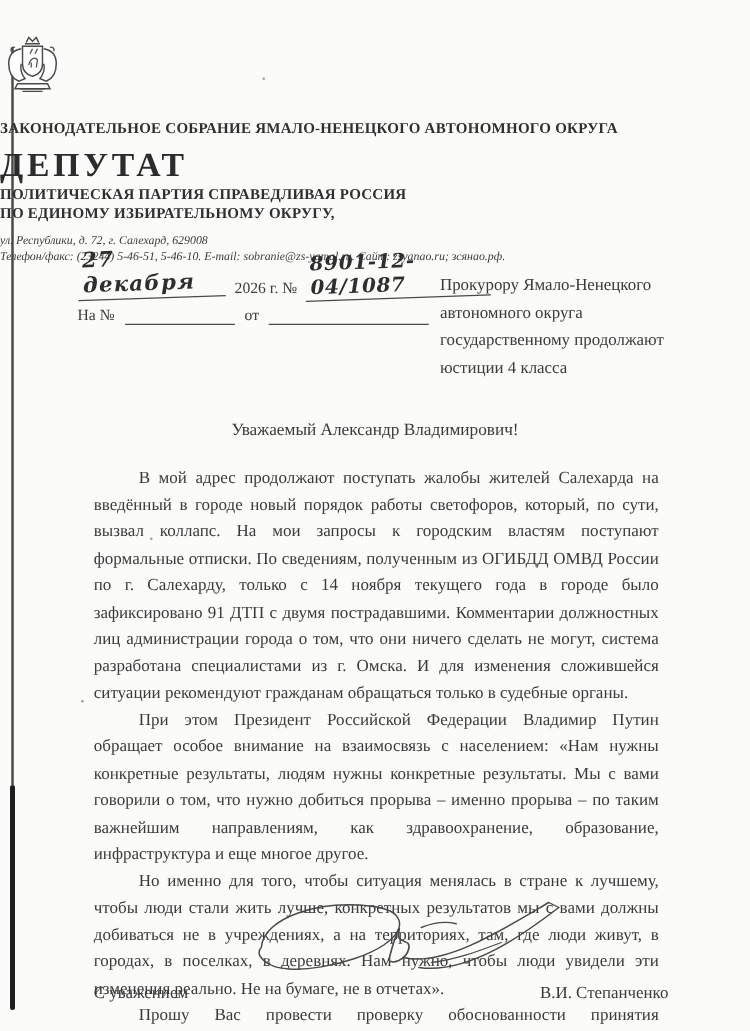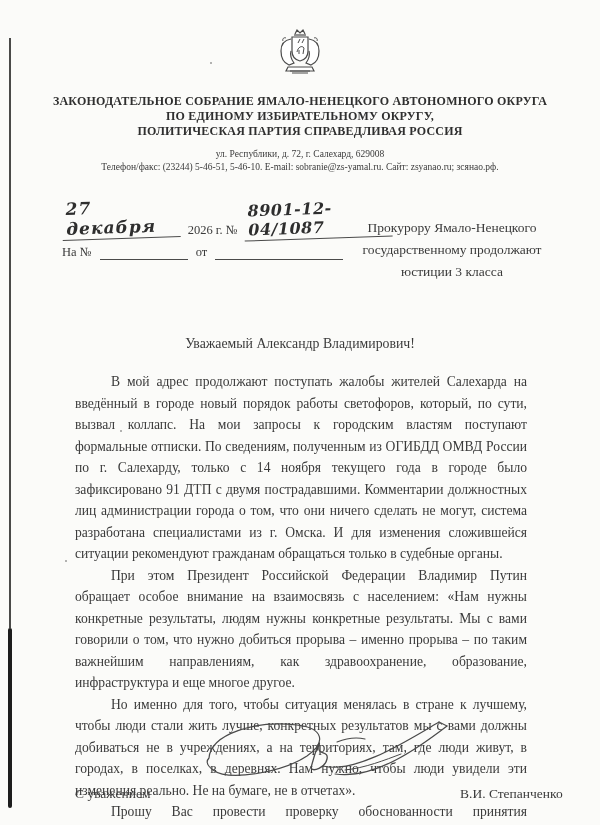--- a/index.html
+++ b/index.html
@@ -9,37 +9,37 @@
     margin:0 auto;
     background:#fbfbf9;
     font-family:"Liberation Serif","DejaVu Serif",serif;
     color:#3c3c3c;
     overflow:hidden;
   }
   
   .scan-line-top { position:absolute; left:9px; top:38px; width:2px; height:590px; background:#2a2a2a; opacity:.85; }
   .scan-line-bottom { position:absolute; left:8px; top:628px; width:4px; height:180px; background:#1d1d1d; border-radius:2px; }
 
-  .header { position:absolute; top:26px; left:0; right:0; text-align:center; }
+  .header { position:absolute; top:26px; left:0; right:0; }
   .emblem { display:inline-block; }
   .org-name {
     margin-top:6px;
     font-weight:bold; font-size:12px; letter-spacing:.2px;
     color:#2f2f2f; white-space:nowrap;
   }
   .doc-title {
     margin-top:7px;
     font-weight:bold; font-size:27px; letter-spacing:3px;
     color:#2c2c2c;
   }
   .subtitle {
     font-weight:bold; font-size:12px; letter-spacing:.2px;
     color:#2f2f2f; line-height:15px;
   }
-  .addr-block { margin-top:9px; font-size:9.5px; line-height:12.5px; color:#3a3a3a; }
+  .addr-block { margin-top:9px; font-size:9.5px; line-height:12.5px; color:#3a3a3a;font-style:italic; }
 
   .ref-block { position:absolute; top:197px; left:62px; width:330px; font-size:12.5px; color:#3a3a3a; }
   .ref-row1 { display:flex; align-items:flex-end; }
   .hand {
     font-family:"DejaVu Serif","Liberation Serif",serif;
     font-style:italic; font-weight:bold;
     color:#2e2e2e;
     transform:rotate(-2deg);
   }
   .hand-date {
@@ -51,30 +51,30 @@
   .hand-number {
     font-size:16px; letter-spacing:.5px;
     border-bottom:1px solid #4a4a4a;
     padding:0 6px 1px 4px;
   }
   .ref-row2 { margin-top:6px; display:flex; align-items:flex-end; }
   .blank { display:inline-block; border-bottom:1px solid #4a4a4a; height:13px; }
   .blank-no { width:88px; margin:0 8px; }
   .blank-from { width:128px; margin-left:8px; }
 
-  .recipient { position:absolute; top:217px; left:352px; width:200px; font-size:13.5px; line-height:22px; color:#3a3a3a;text-align:center; }
+  .recipient { position:absolute; top:217px; left:352px; width:200px; font-size:13.5px; line-height:22px; color:#3a3a3a; }
   .recipient-name { margin-top:25px; }
 
   .salutation { position:absolute; top:336px; left:0; right:0; text-align:center; font-size:13.8px; color:#3a3a3a; }
 
   .body-block { position:absolute; top:371px; left:75px; width:452px; font-size:13.6px; line-height:21.5px; text-align:justify; color:#3a3a3a; }
   .body-block p { margin:0; text-indent:36px; }
 
   .closing { position:absolute; top:786px; left:75px; font-size:13.5px; color:#3a3a3a;text-align:center; }
-  .signer-name { position:absolute; top:786px; left:432px; font-size:13.5px; color:#3a3a3a;margin-left:28px; }
+  .signer-name { position:absolute; top:786px; left:432px; font-size:13.5px; color:#3a3a3a; }
   .signature { position:absolute; top:716px; left:195px; }
 
   .dot { position:absolute; width:2px; height:2px; background:#9a9a98; border-radius:50%; }
 </style>
 </head>
 <body>
 
 <div class="page">
 
   <div class="scan-line-top"></div>
@@ -98,22 +98,23 @@
         <path d="M9 15 c-1 -2 1 -4 3 -3" stroke-width="1"></path>
 
         <path d="M35 13 c6 1 10 5 10 12 c0 7 -3 12 -8 14 l-5 -2 c3 -4 4 -8 3 -12" fill="#fff"></path>
         <path d="M43 15 c1 -2 -1 -4 -3 -3" stroke-width="1"></path>
 
         <path d="M14 41 h24 l2 4 h-28 Z" fill="#fff"></path>
         <path d="M16 45 h20 M18 47 h16" stroke-width="1"></path>
       </svg>
     </span>
     <div class="org-name">ЗАКОНОДАТЕЛЬНОЕ СОБРАНИЕ ЯМАЛО-НЕНЕЦКОГО АВТОНОМНОГО ОКРУГА</div>
+    <div class="doc-title">ДЕПУТАТ</div>
+    <div class="subtitle">ПОЛИТИЧЕСКАЯ ПАРТИЯ СПРАВЕДЛИВАЯ РОССИЯ</div>
     <div class="subtitle">ПО ЕДИНОМУ ИЗБИРАТЕЛЬНОМУ ОКРУГУ,</div>
-    <div class="subtitle">ПОЛИТИЧЕСКАЯ ПАРТИЯ СПРАВЕДЛИВАЯ РОССИЯ</div>
     <div class="addr-block">
       <div>ул. Республики, д. 72, г. Салехард, 629008</div>
       <div>Телефон/факс: (23244) 5-46-51, 5-46-10. E-mail: sobranie@zs-yamal.ru. Сайт: zsyanao.ru; зсянао.рф.</div>
     </div>
   </div>
 
   <div class="ref-block">
     <div class="ref-row1">
       <span class="hand hand-date">27 декабря</span>
       <span class="date-mid">2026 г. №</span>
@@ -122,22 +123,23 @@
     <div class="ref-row2">
       <span>На №</span>
       <span class="blank blank-no"></span>
       <span>от</span>
       <span class="blank blank-from"></span>
     </div>
   </div>
 
   <div class="recipient">
     <div>Прокурору Ямало-Ненецкого</div>
+    <div>автономного округа</div>
     <div>государственному продолжают</div>
-    <div>юстиции 3 класса</div>
+    <div>юстиции 4 класса</div>
   </div>
 
   <div class="salutation">Уважаемый  Александр Владимирович!</div>
 
   <div class="body-block">
     <p>В мой адрес продолжают  поступать жалобы жителей Салехарда  на введённый в городе  новый порядок работы светофоров, который, по сути, вызвал коллапс. На мои запросы к городским властям  поступают формальные отписки. По сведениям, полученным из ОГИБДД ОМВД России по г. Салехарду, только с 14 ноября текущего года в городе было зафиксировано 91 ДТП с двумя пострадавшими.  Комментарии должностных лиц администрации города о том, что они ничего сделать не могут, система разработана  специалистами из г. Омска.  И для изменения сложившейся ситуации  рекомендуют гражданам обращаться только  в судебные органы.</p>
     <p>При этом Президент Российской Федерации Владимир Путин обращает особое внимание на взаимосвязь с населением: «Нам нужны конкретные результаты, людям нужны конкретные результаты. Мы с вами говорили о том, что нужно добиться прорыва – именно прорыва – по таким важнейшим направлениям, как здравоохранение, образование, инфраструктура и еще многое другое.</p>
     <p>Но именно для того, чтобы ситуация менялась в стране к лучшему, чтобы люди стали жить лучше, конкретных результатов мы с вами должны добиваться не в учреждениях, а на территориях, там, где люди живут, в городах, в поселках, в деревнях. Нам нужно, чтобы люди увидели эти изменения реально. Не на бумаге, не в отчетах».</p>
     <p>Прошу Вас провести проверку обоснованности  принятия должностными лицами г. Салехарда указанного решения при отсутствии должной подготовки городских проездов,  его финансирования и отсутствии учёта мнения населения. При необходимости  принять меры прокурорского реагирования.</p>
 

